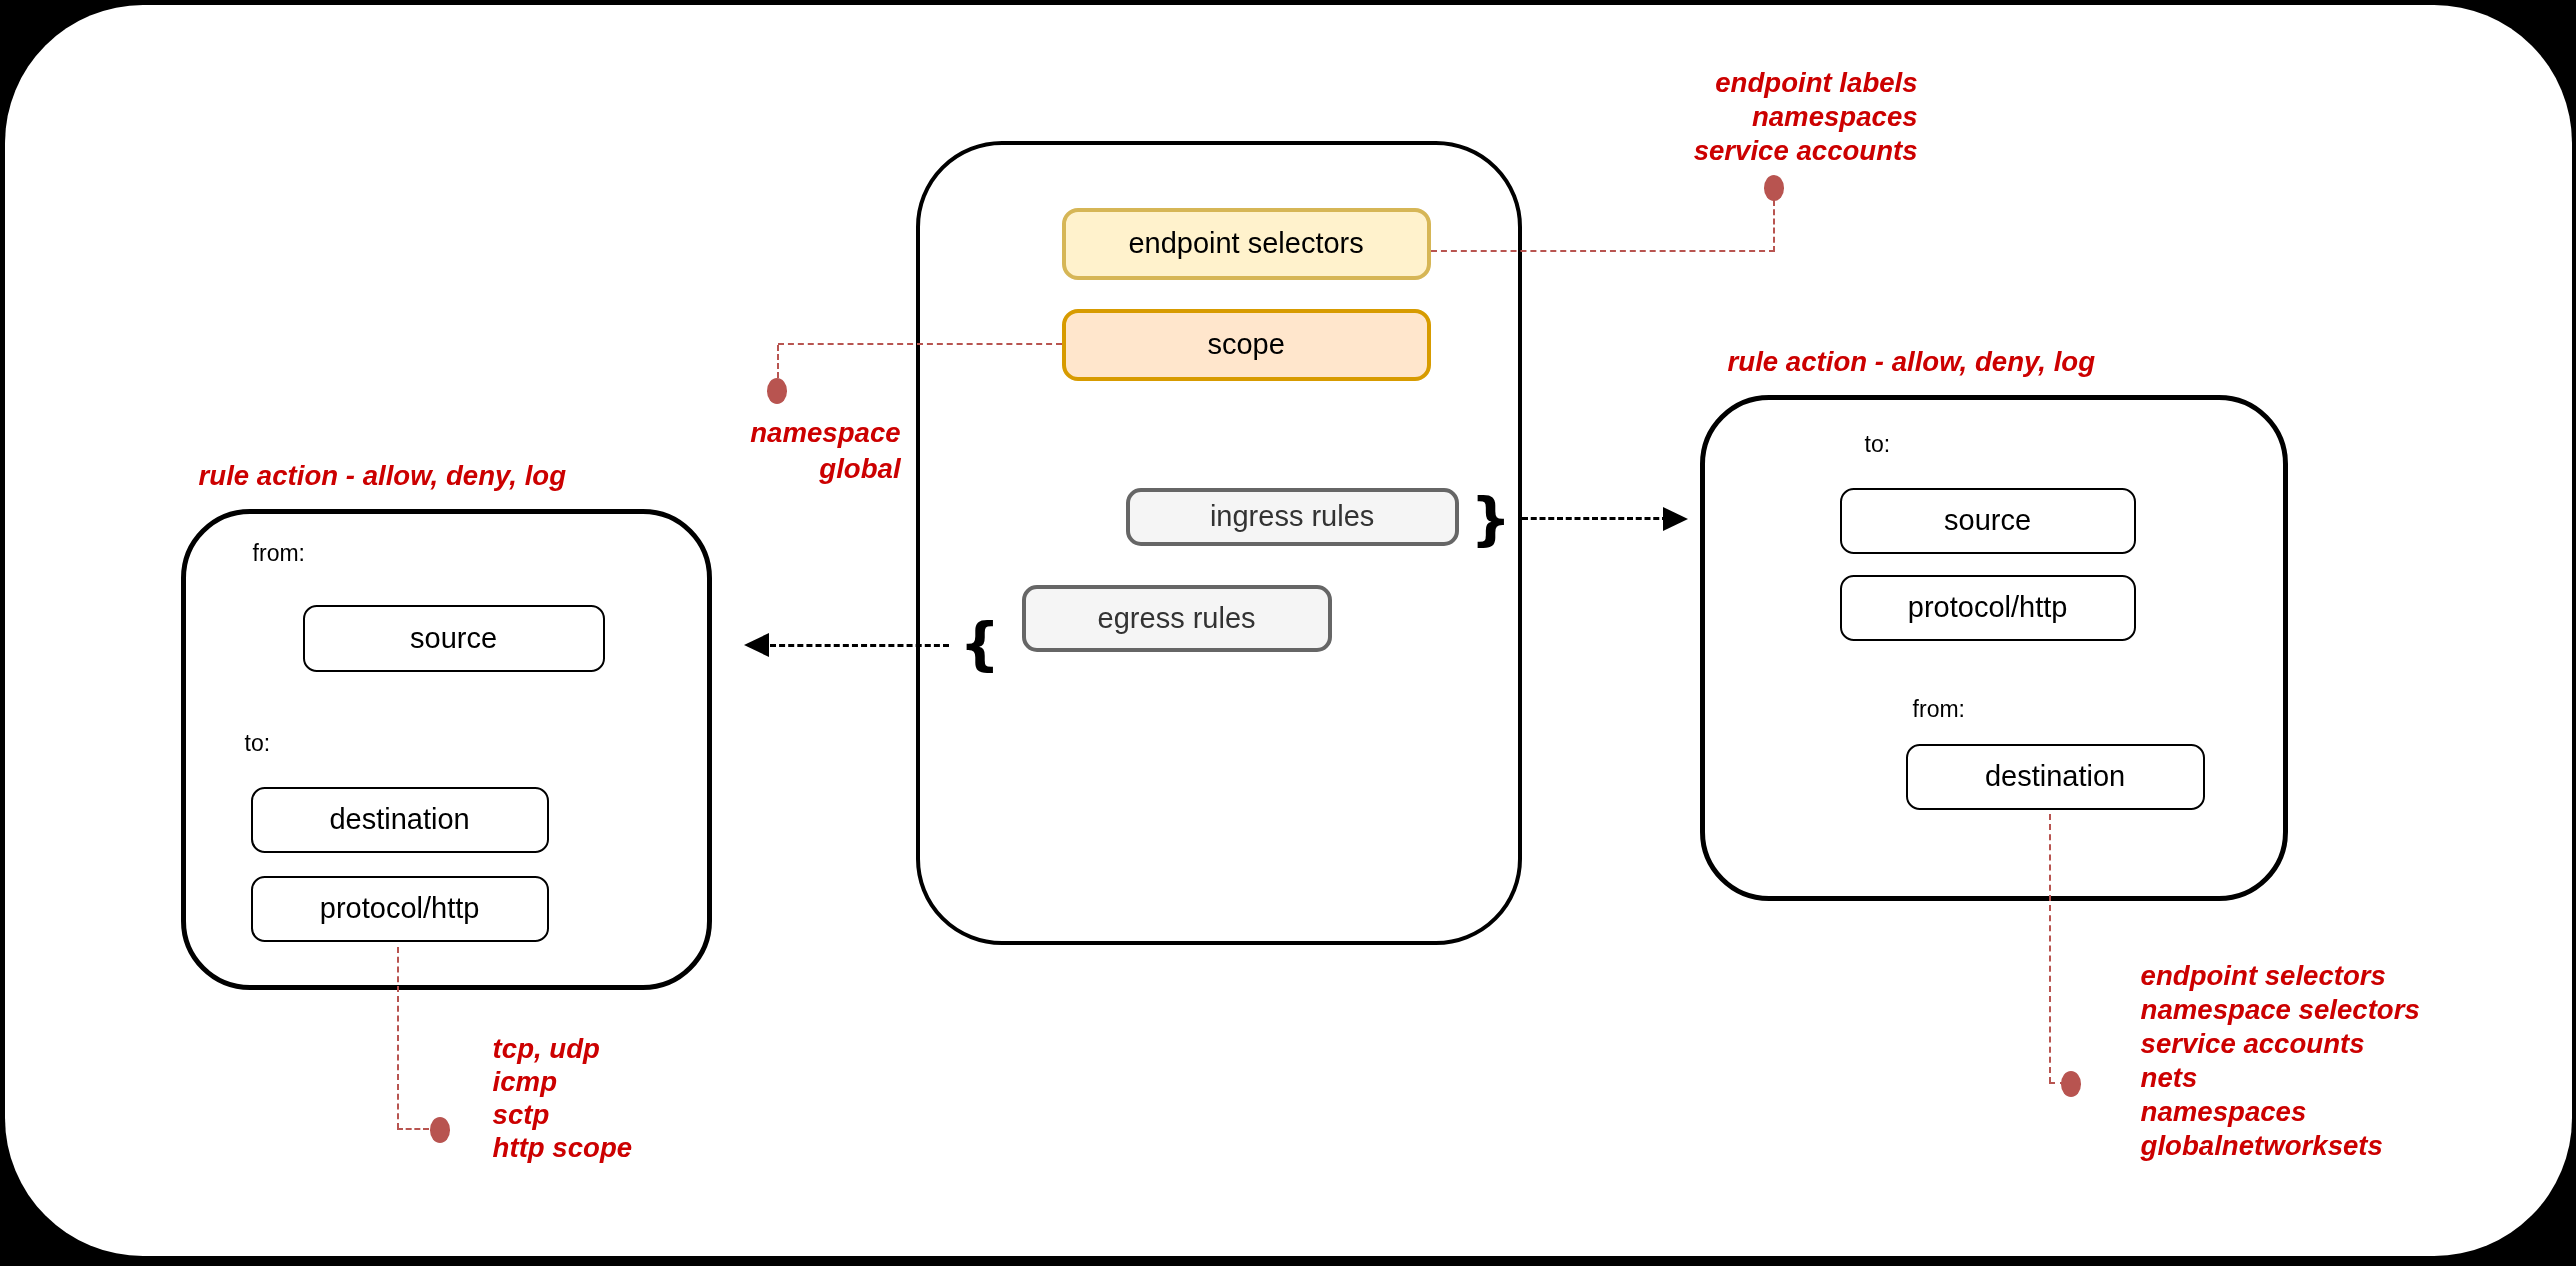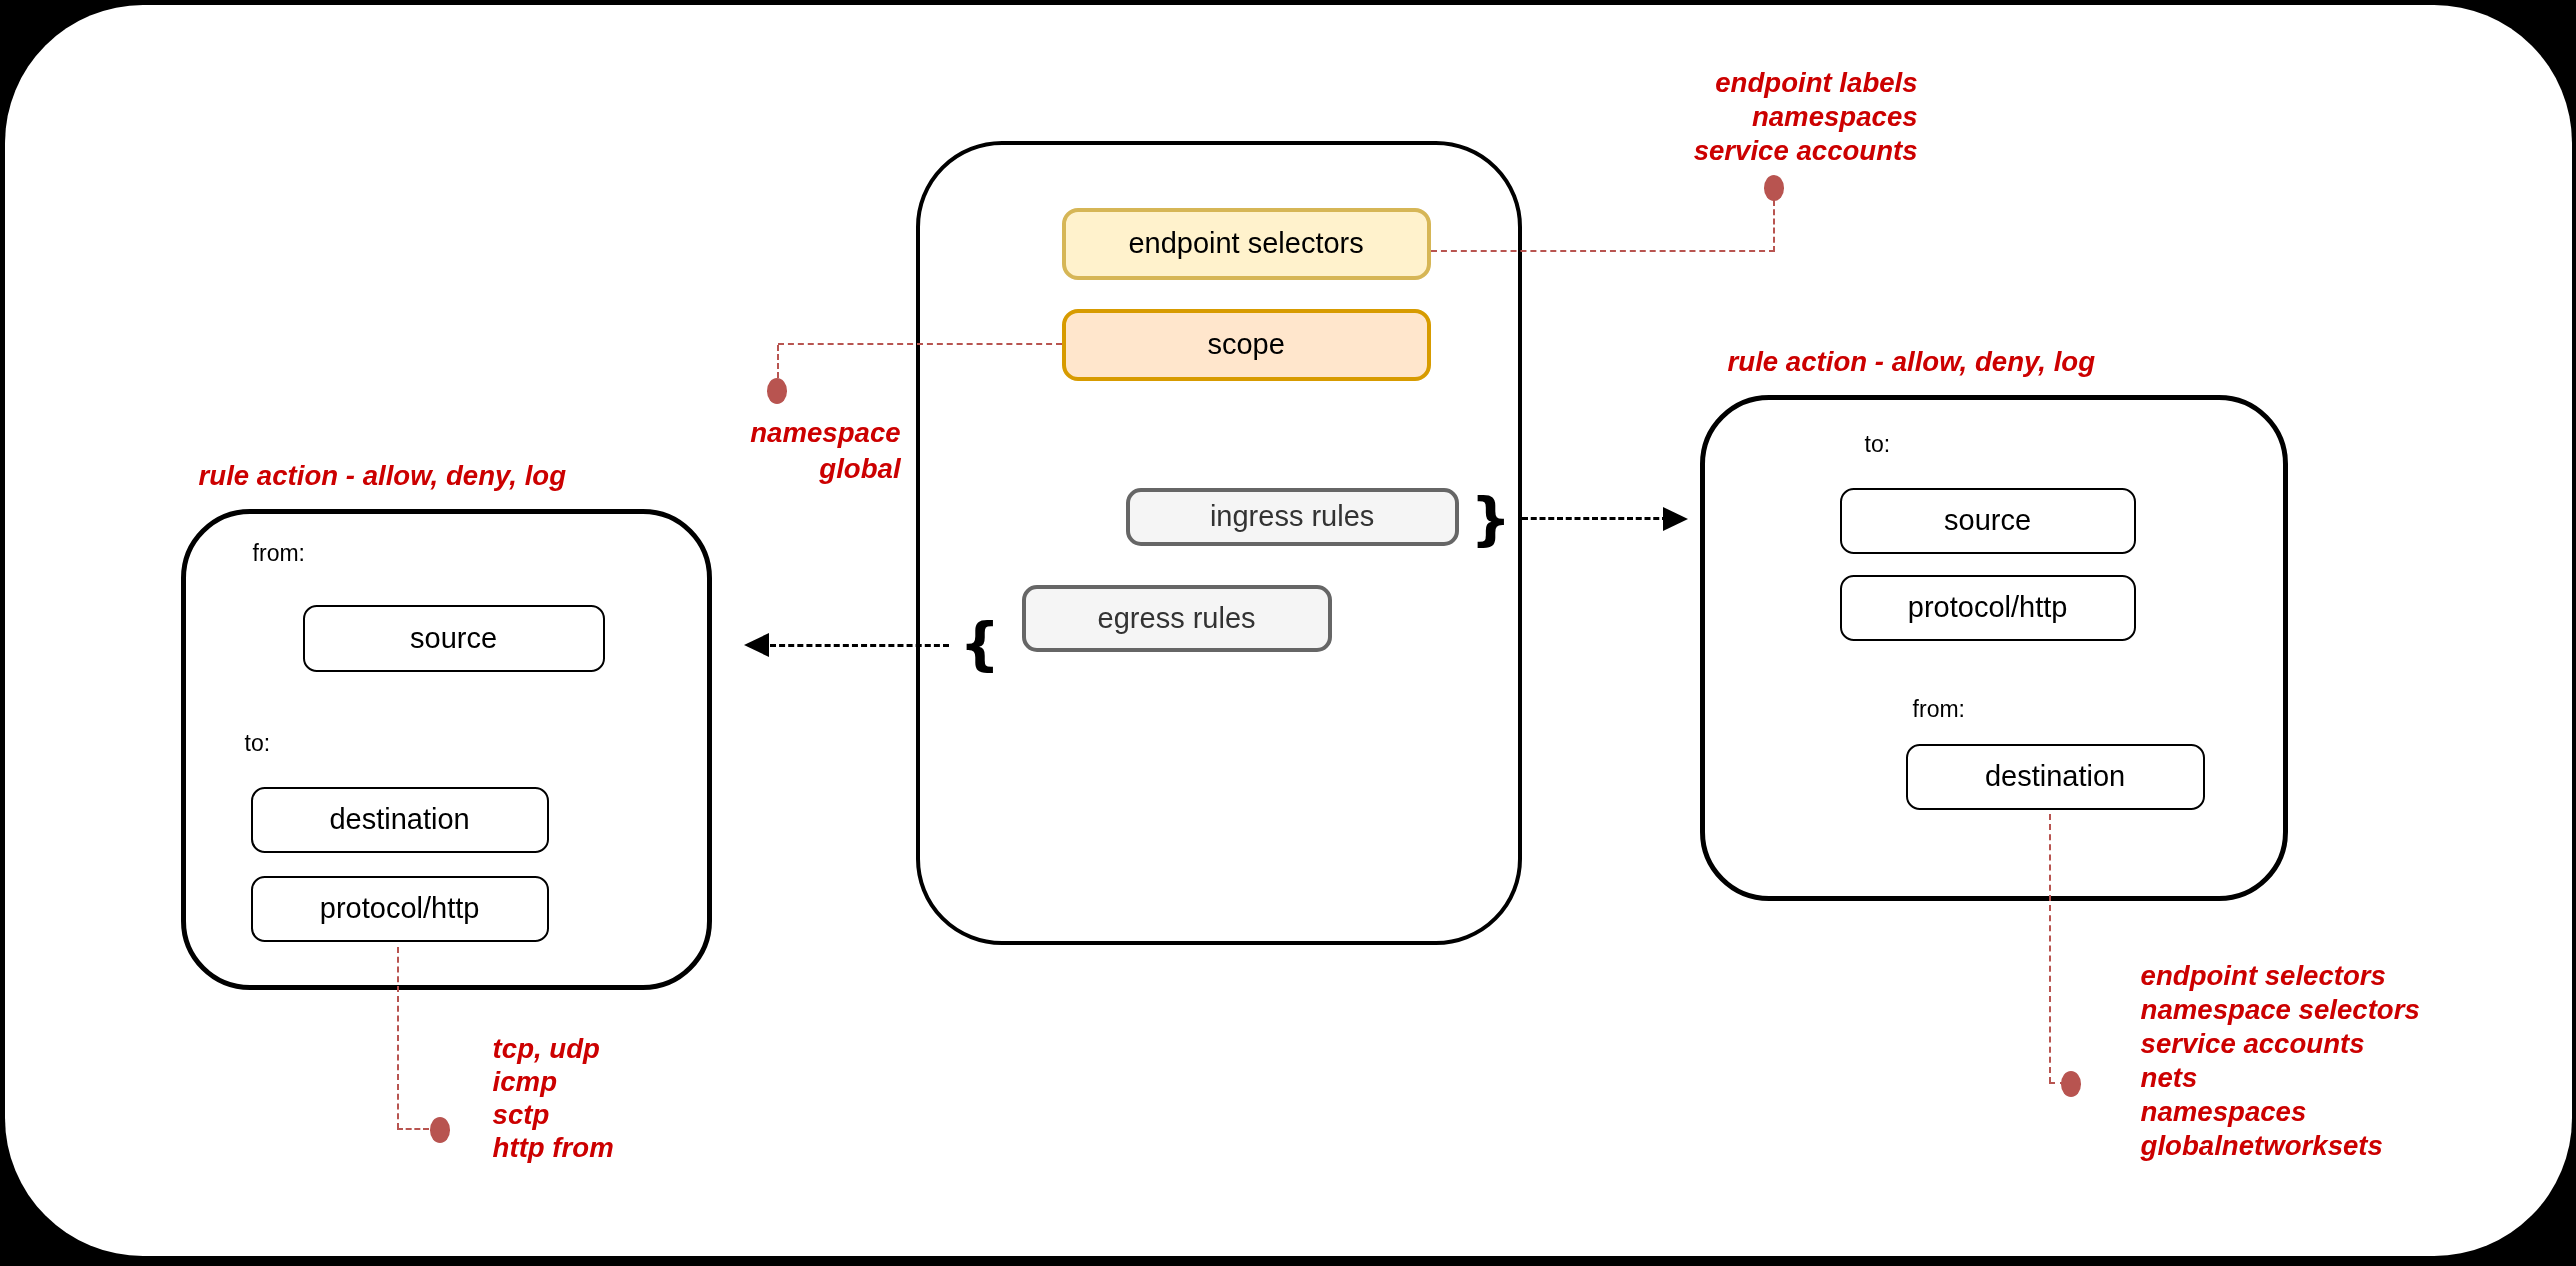--- a/index.html
+++ b/index.html
@@ -125,21 +125,21 @@
     <div>global</div>
   </div>
 
   <div class="dash-red-v" style="left:392px; top:942px; height:182px;"></div>
   <div class="dash-red-h" style="left:392px; top:1123px; width:32px;"></div>
   <div class="red-dot" style="left:425px; top:1112px;"></div>
   <div class="red-note" style="left:488px; top:1027px; line-height:33px;">
     <div>tcp, udp</div>
     <div>icmp</div>
     <div>sctp</div>
-    <div>http from</div>
+    <div>http scope</div>
   </div>
 
   <div class="dash-red-v" style="left:2044px; top:809px; height:269px;"></div>
   <div class="dash-red-h" style="left:2044px; top:1077px; width:17px;"></div>
   <div class="red-dot" style="left:2056px; top:1066px;"></div>
   <div class="red-note" style="left:2136px; top:954px; line-height:34px;">
     <div>endpoint selectors</div>
     <div>namespace selectors</div>
     <div>service accounts</div>
     <div>nets</div>

